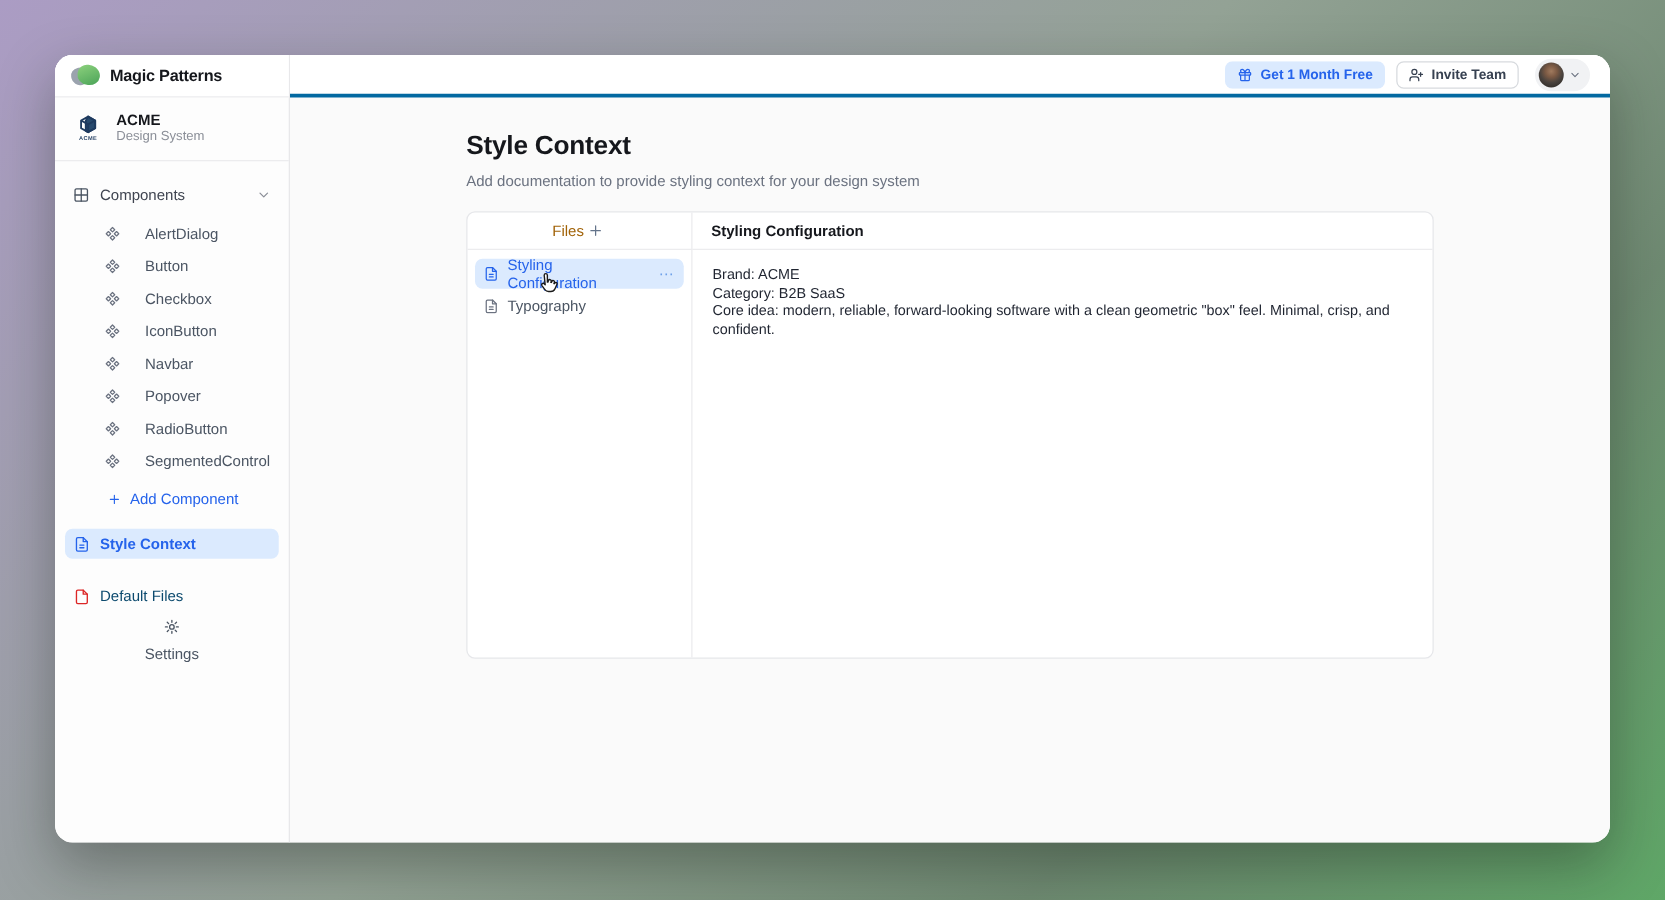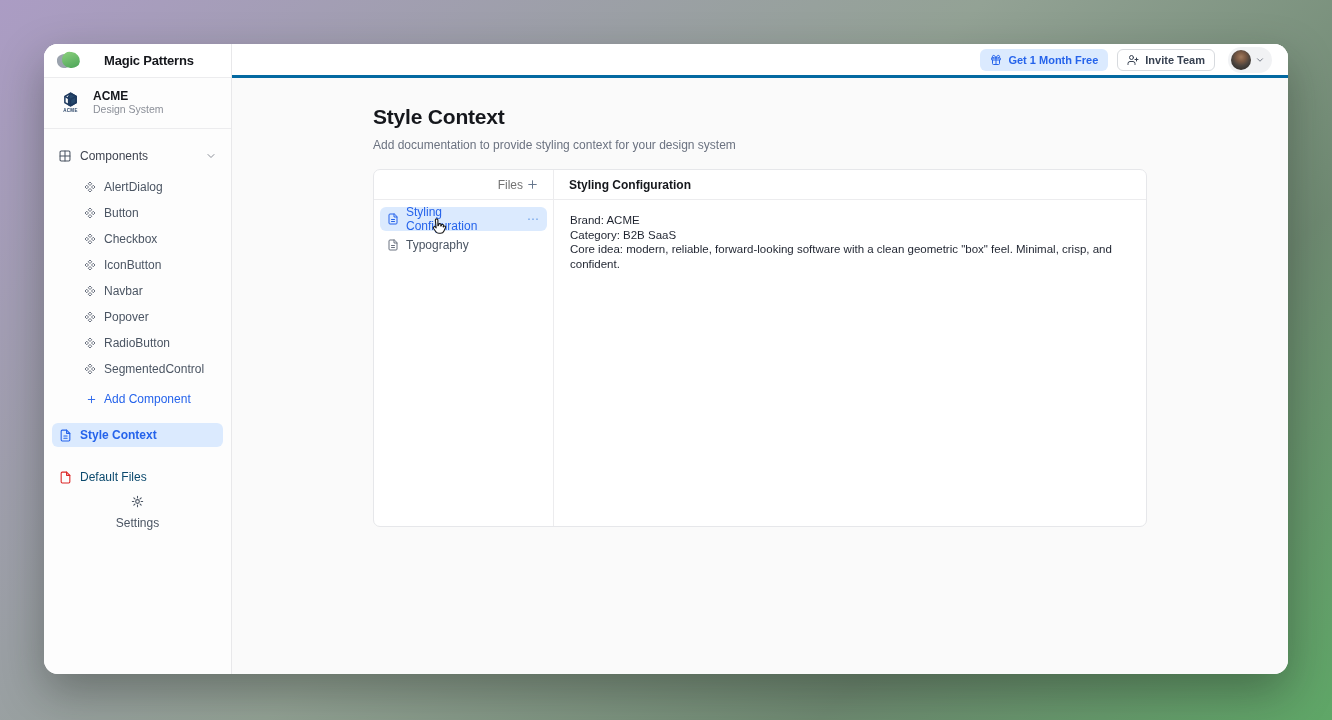--- a/index.html
+++ b/index.html
@@ -14,42 +14,42 @@
     background:#fff; border-radius:14px; overflow:hidden;
     box-shadow:0 18px 45px rgba(20,25,20,.35);
     display:flex;
   }
   
   .sidebar {
     width:188px; min-width:188px; background:#fdfdfd;
     border-right:1px solid #e8e8ea; display:flex; flex-direction:column;
   }
   .logo-row {
-    height:34px; display:flex; align-items:center; gap:23px;
+    height:34px; display:flex; align-items:center; gap:7px;
     padding:0 13px; border-bottom:1px solid #ececee; background:#fff;
   }
   .logo-mark { width:24px; height:18px; position:relative; flex:0 0 auto; }
   .blob { position:absolute; border-radius:45% 55% 50% 50%; }
   .blob.back { left:0; top:2px; width:15px; height:14px; background:#9ba3ae; transform:rotate(-12deg); }
   .blob.front { left:5px; top:0; width:18px; height:16px; background:linear-gradient(150deg,#8ed27e,#49a257); transform:rotate(8deg); }
   .brand-text { font-size:13px; font-weight:800; color:#15171c; letter-spacing:-.2px; }
   .workspace { display:flex; align-items:center; gap:9px; padding:11px 13px 12px; border-bottom:1px solid #ececee; }
   .ws-logo { width:27px; height:27px; display:flex; flex-direction:column; align-items:center; justify-content:center; }
   .ws-logo svg { display:block; }
   .ws-logo-text { font-size:4.5px; font-weight:800; color:#1e3a5f; letter-spacing:.3px; margin-top:1px; }
   .ws-name { font-size:12px; font-weight:700; color:#15171c; line-height:14px; }
   .ws-sub { font-size:10.5px; color:#8b8f98; line-height:13px; }
   .section-header {
     display:flex; align-items:center; gap:8px; padding:0 14px; height:28px;
     margin-top:13px; color:#3f4450; font-size:12px; cursor:default;
   }
   .section-header .grow { flex:1; }
   .comp-list { margin-top:4px; }
   .comp-item {
-    display:flex; align-items:center; gap:8px; height:26px; padding-left:40px;
+    display:flex; align-items:center; gap:20px; height:26px; padding-left:40px;
     font-size:12px; color:#4b5563;
   }
   .add-component {
     display:flex; align-items:center; gap:7px; height:28px; padding-left:42px;
     font-size:12px; color:#2563eb; margin-top:3px;
   }
   .nav-item {
     display:flex; align-items:center; gap:8px; height:24px; margin:4px 8px 0;
     padding:0 7px; border-radius:6px; font-size:12px; color:#4b5563;
   }
@@ -80,22 +80,22 @@
   .content-inner { width:774px; margin:0 auto; }
   .page-title { margin-top:27px; font-size:21px; font-weight:800; color:#15171c; letter-spacing:-.2px; }
   .page-sub { margin-top:9px; font-size:12px; color:#6b7280; }
   .panel {
     margin-top:17px; height:358px; background:#fff;
     border:1px solid #e6e7ea; border-radius:7px;
     display:grid; grid-template-columns:180px 1fr; grid-template-rows:30px 1fr;
   }
   .files-header {
     grid-column:1; grid-row:1; border-bottom:1px solid #ececee; border-right:1px solid #ececee;
-    display:flex; align-items:center; justify-content:flex-end; padding:0 12px;
-    font-size:12px; color:#737373;
+    display:flex; align-items:center; justify-content:center; padding:0 12px;
+    font-size:12px; color:#a16207;
   }
   .plus-btn { display:flex; align-items:center; justify-content:center; width:18px; height:18px; color:#64748b; cursor:pointer; }
   .doc-header {
     grid-column:2; grid-row:1; border-bottom:1px solid #ececee;
     display:flex; align-items:center; padding:0 15px;
     font-size:12px; font-weight:700; color:#15171c;
   }
   .files-col { grid-column:1; grid-row:2; border-right:1px solid #ececee; padding:7px 6px; }
   .file-row {
     display:flex; align-items:center; gap:7px; height:24px; padding:0 7px;

